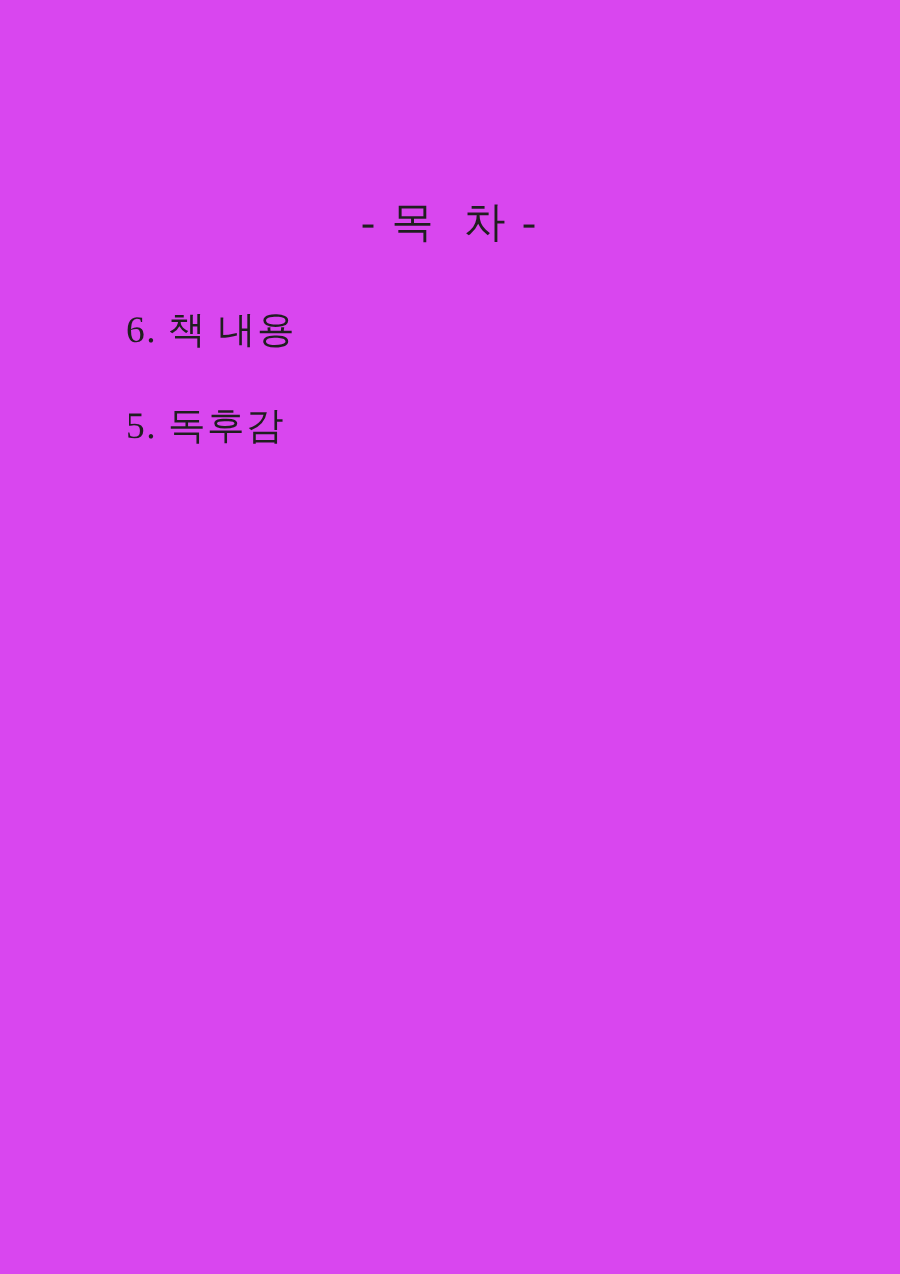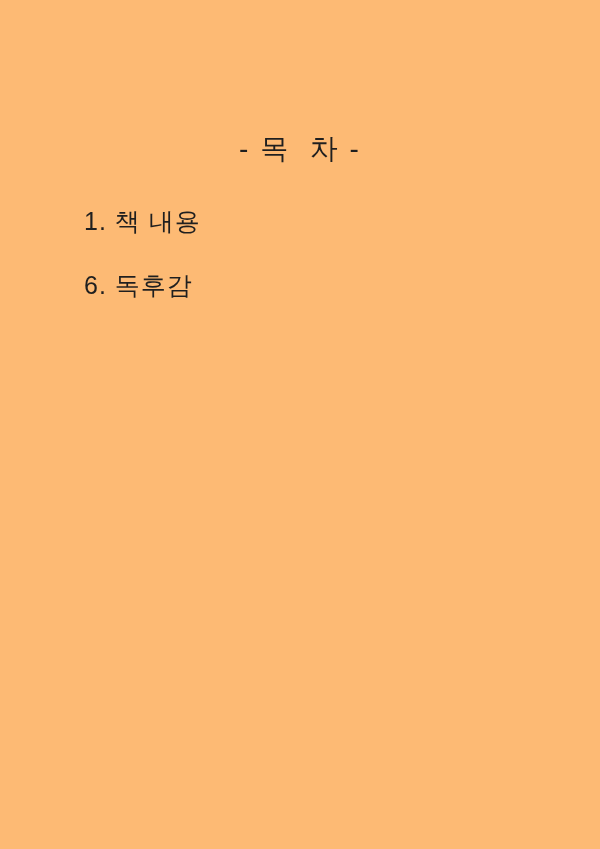--- a/index.html
+++ b/index.html
@@ -4,23 +4,23 @@
 <style>
   html, body {
     margin: 0;
     padding: 0;
     background: #ffffff;
   }
   .page {
     position: relative;
     width: 600px;
     height: 849px;
-    background: #fdba74;
+    background: #d946ef;
     overflow: hidden;
-    font-family: Liberation Sans, sans-serif;
+    font-family: Liberation Serif, serif;
     color: #1f1f1f;
   }
   .toc-title {
     position: absolute;
     top: 133px;
     left: 0;
     width: 100%;
     text-align: center;
     font-size: 28px;
     font-weight: 500;
@@ -42,17 +42,17 @@
   .toc-item-1 { top: 206px; }
   .toc-item-2 { top: 270px; }
   .toc-item-3 { top: 336px; }
 </style>
 </head>
 <body>
 
 <div class="page">
   <div class="toc-title">- 목  차 -</div>
 
-  <div class="toc-item toc-item-1">1. 책 내용</div>
+  <div class="toc-item toc-item-1">6. 책 내용</div>
 
-  <div class="toc-item toc-item-2">6. 독후감</div>
+  <div class="toc-item toc-item-2">5. 독후감</div>
 
 </div>
 
 </body></html>

